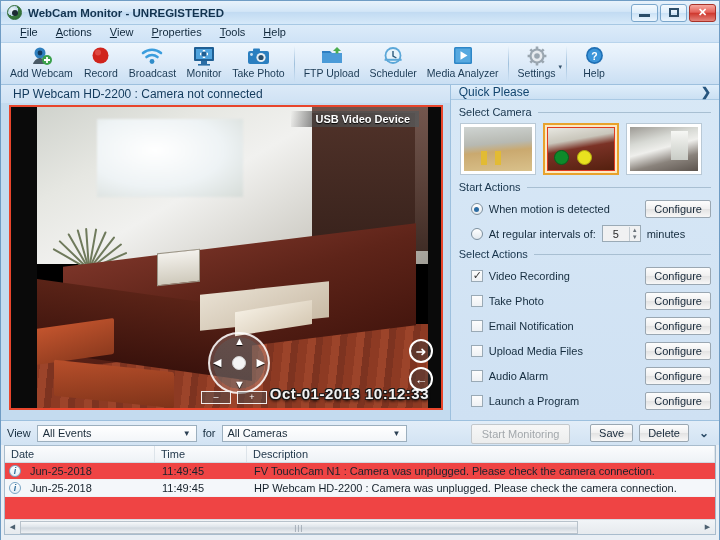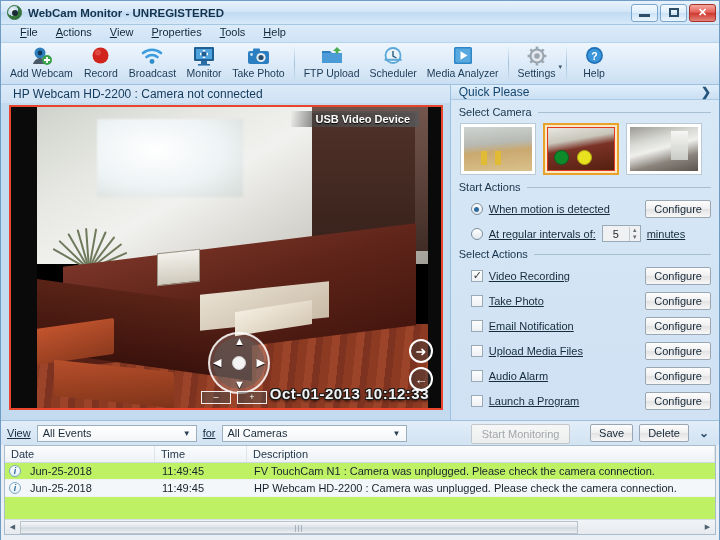--- a/index.html
+++ b/index.html
@@ -200,21 +200,21 @@
     content:""; position:absolute; left:2.5px; top:2.5px; width:5px; height:5px;
     border-radius:50%; background:#2b6ca3;
   }
   .cbox {
     width:12px; height:12px; border:1px solid #9aaab6; flex:0 0 auto;
     background:linear-gradient(180deg,#fdfdfd,#eef1f4); position:relative;
   }
   .cbox.on:after {
     content:"\2713"; position:absolute; left:1px; top:-2px; font-size:11px; color:#3a3a3a;
   }
-  .lbl { color:#152c3e; font-size:11px;text-decoration:underline; }
+  .lbl { color:#152c3e; font-size:11px; }
   .flexfill { flex:1; }
   .btn {
     border:1px solid #9aa7b2; border-radius:2px; padding:2px 8px; font-size:11px; color:#17293a;
     background:linear-gradient(180deg,#fdfdfd 0%,#f0f0f0 48%,#e3e3e3 52%,#f7f7f7 100%);
     white-space:nowrap;
   }
   .btn.disabled { color:#a3a8ac; background:linear-gradient(180deg,#f7f7f7,#eceded); border-color:#c3c8cc;}
   .spin {
     display:inline-flex; align-items:center; border:1px solid #9aaab6; background:#f0f1f2; height:17px;
   }
@@ -229,21 +229,21 @@
     height:24px; display:flex; align-items:center; gap:6px; padding:0 6px;
     background:linear-gradient(180deg,#e2edf8 0%,#d2e3f3 100%);
   }
   .combo {
     height:17px; border:1px solid #9cafbe; background:linear-gradient(180deg,#fff 0%,#f3f6f9 100%);
     display:flex; align-items:center; padding:0 2px 0 5px; font-size:11px; color:#1b2c3a;
   }
   .combo .val { flex:1; }
   .combo .cv { width:14px; text-align:center; font-size:8px; color:#2a3f52;}
   .bigchev { font-size:12px; color:#2a4a66; font-weight:bold; padding:0 4px;}
-  .grid { background:#bef264; border:1px solid #a8bccd; margin:0 3px; height:90px; position:relative; overflow:hidden;}
+  .grid { background:#ef4444; border:1px solid #a8bccd; margin:0 3px; height:90px; position:relative; overflow:hidden;}
   .ghead { display:flex; height:17px; background:linear-gradient(180deg,#fbfcfd,#eef2f6); border-bottom:1px solid #cfd9e2; font-size:11px; color:#23394c;}
   .ghead div { padding:2px 0 0 6px; border-right:1px solid #dde4ea; }
   .c-date{width:150px;} .c-time{width:92px;} .c-desc{flex:1;}
   .grow { display:flex; height:17px; align-items:center; font-size:11px; color:#16222c; border-bottom:1px solid #eef2f5;}
   .grow.alt { background:#f4f7fa; }
   .grow .cell { padding-left:6px; overflow:hidden; white-space:nowrap;}
   .info-ic {
     width:12px; height:12px; border-radius:50%; border:1px solid #7aa6c6; color:#2e6d9c;
     font-size:9px; font-style:italic; font-weight:bold; display:inline-flex; align-items:center;
     justify-content:center; margin:0 3px 0 4px; background:linear-gradient(180deg,#fdfefe,#e5eff6);

